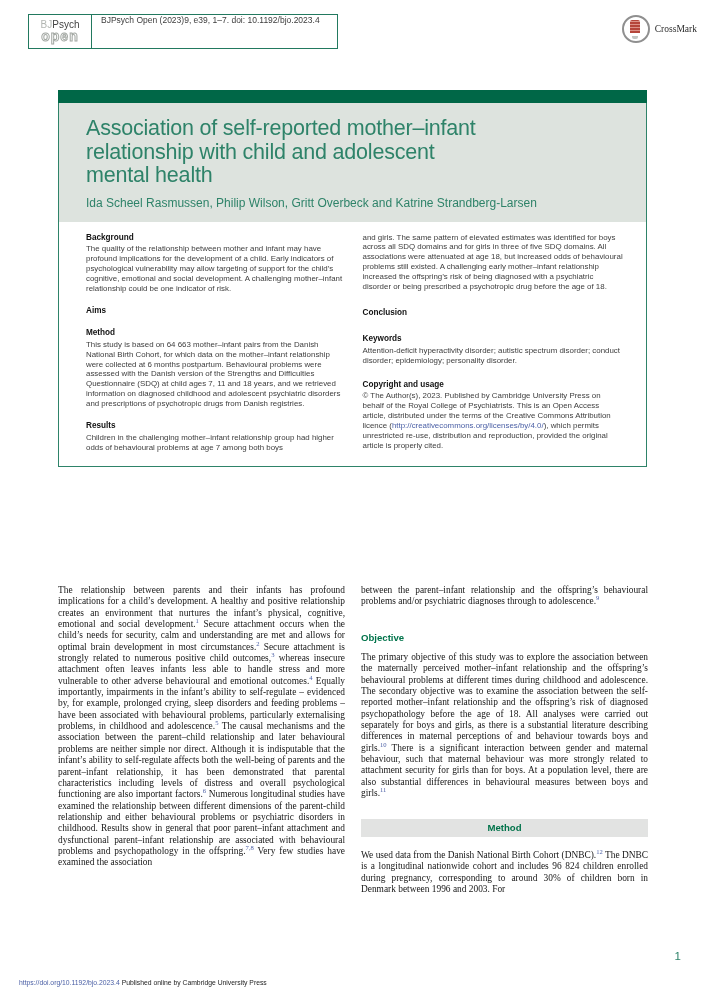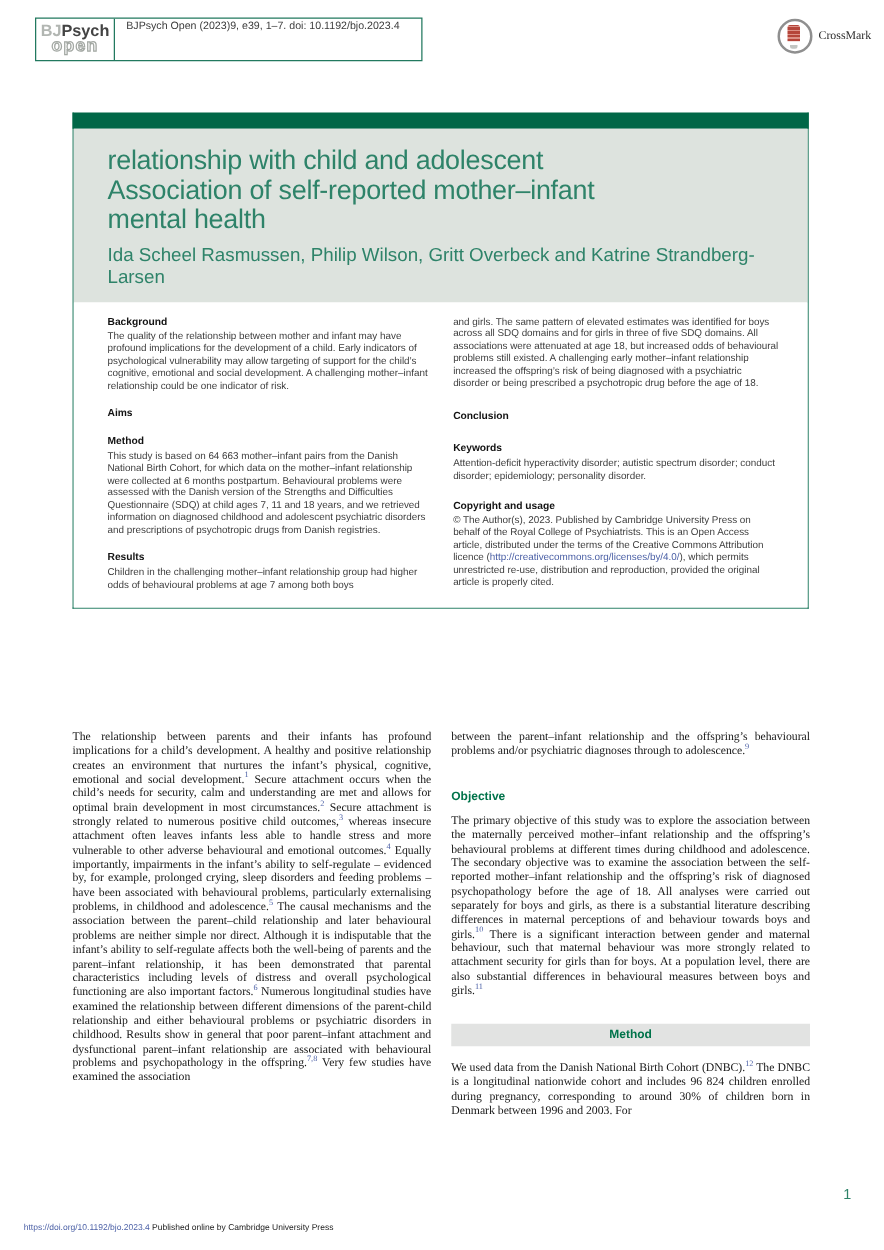--- a/index.html
+++ b/index.html
@@ -9,21 +9,21 @@
     -webkit-font-smoothing:antialiased;
   }
   .page{position:absolute;inset:0;}
 
   
   .logo-box{
     position:absolute;left:28px;top:14px;width:308px;height:33px;
     border:1px solid #22795f;display:flex;align-items:stretch;background:#fff;
   }
   .logo{width:62px;display:flex;flex-direction:column;justify-content:center;align-items:center;line-height:10px;}
-  .logo-top{font-size:13px;color:#b2b6b2;font-weight:bold;letter-spacing:0;}
+  .logo-top{font-size:10px;color:#b2b6b2;font-weight:normal;letter-spacing:0;}
   .logo-top .bold{color:#434343;}
   .logo-bottom{
     font-size:14px;font-weight:bold;color:#ffffff;letter-spacing:1px;
     -webkit-text-stroke:1px #a3a8a3;text-stroke:1px #a3a8a3;line-height:13px;
   }
   .logo-divider{width:1px;background:#22795f;}
   .citation{display:flex;flex-direction:row;justify-content:center;padding-left:9px;font-size:8.5px;color:#3c3c3c;line-height:11.5px;}
 
   .crossmark{position:absolute;right:10px;top:15px;display:flex;align-items:center;gap:5px;}
   .cm-circle{width:24px;height:24px;border-radius:50%;border:2px solid #8f8f8f;background:#fff;position:relative;}
@@ -34,21 +34,21 @@
 
   
   .feature{
     position:absolute;left:58px;top:90px;width:589px;
     border-left:1px solid #2e8369;border-right:1px solid #2e8369;border-bottom:1px solid #2e8369;
     box-sizing:border-box;
   }
   .feature-bar{height:13px;background:#006747;margin:0 -1px;}
   .masthead{background:#dde3de;padding:14px 20px 12px 27px;}
   .masthead-title{font-size:21.5px;line-height:23.5px;color:#2e8369;letter-spacing:-0.2px;}
-  .masthead-authors{margin-top:8px;font-size:15px;color:#2e8369;}
+  .masthead-authors{margin-top:8px;font-size:12px;color:#2e8369;}
 
   .abstract-cols{display:flex;gap:15px;padding:1px 22px 13px 27px;background:#fff;}
   .abs-col{width:266px;font-size:7.9px;line-height:9.9px;color:#3d3d3d;}
   .abs-h{font-size:8.2px;font-weight:bold;color:#121212;margin-top:12px;margin-bottom:2px;}
   .link{color:#4a5fa5;cursor:pointer;}
 
   
   .body-cols{position:absolute;left:58px;top:585px;width:590px;display:flex;gap:16px;}
   .col{width:287px;font-family:"Liberation Serif",serif;font-size:9.4px;line-height:11.35px;color:#161616;text-align:justify;}
   sup.ref{color:#4a5fa5;font-size:6.6px;line-height:0;cursor:pointer;}
@@ -85,22 +85,22 @@
       <div class="cm-base"></div>
     </div>
     <div class="cm-label">CrossMark</div>
   </div>
 
   <div class="feature">
     <div class="feature-bar"></div>
 
     <div class="masthead">
       <div class="masthead-title">
+        <div>Association of self-reported mother–infant</div>
         <div>relationship with child and adolescent</div>
-        <div>Association of self-reported mother–infant</div>
         <div>mental health</div>
       </div>
       <div class="masthead-authors">Ida Scheel Rasmussen, Philip Wilson, Gritt Overbeck and Katrine Strandberg-Larsen</div>
     </div>
 
     <div class="abstract-cols">
       <div class="abs-col">
         <div class="abs-h" style="margin-top:10px">Background</div>
         <div>The quality of the relationship between mother and infant may have profound implications for the development of a child. Early indicators of psychological vulnerability may allow targeting of support for the child’s cognitive, emotional and social development. A challenging mother–infant relationship could be one indicator of risk.</div>
         <div class="abs-h">Aims</div>

